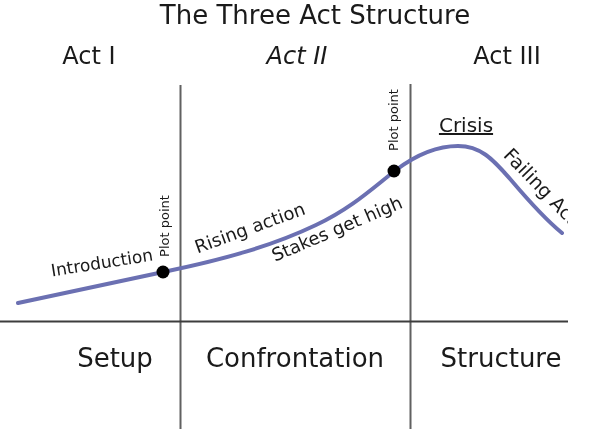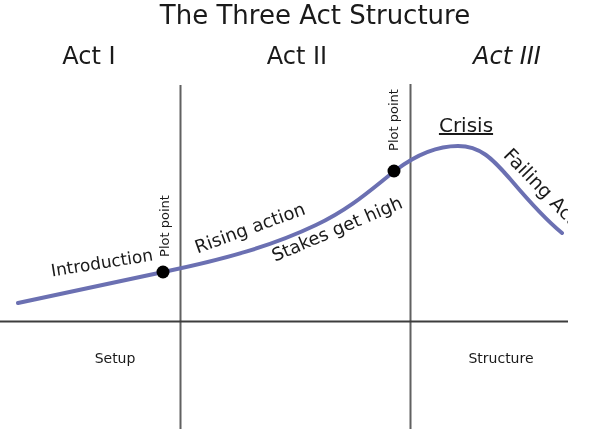--- a/index.html
+++ b/index.html
@@ -23,21 +23,21 @@
   }
   .t {
     position: absolute;
     white-space: nowrap;
     transform: translate(-50%, -50%);
     line-height: 1;
     color: #1a1a1a;
   }
   .title   { font-size: 26px; }
   .act     { font-size: 24px; text-align: right; }
-  .phase   { font-size: 14px; }
+  .phase   { font-size: 26px; }
   .crisis  { font-size: 20px; }
   .anno    { font-size: 18px; }
   .intro   { font-size: 17px; }
   .pp      { font-size: 13px; }
   .fail    { font-size: 19px; }
   .rot-n9  { transform: translate(-50%, -50%) rotate(-9deg); }
   .rot-n20 { transform: translate(-50%, -50%) rotate(-20deg); }
   .rot-n23 { transform: translate(-50%, -50%) rotate(-23deg); }
   .rot-n90 { transform: translate(-50%, -50%) rotate(-90deg); }
   .rot-p46 { transform: translate(-50%, -50%) rotate(46deg); }
@@ -58,33 +58,34 @@
              C 412 158, 434 146, 458 146
              C 480 146, 492 158, 511 180
              C 528 200, 546 220, 562 233" fill="none" stroke-width="4" stroke-linecap="round" stroke="#6b70b2"></path>
     <circle cx="163" cy="272" r="6.5" fill="#000000"></circle>
     <circle cx="394" cy="171" r="6.5" fill="#000000"></circle>
   </svg>
 
   <div class="t title" style="left:315px; top:15px;">The Three Act Structure</div>
 
   <div class="t act" style="left:89px; top:56px;">Act I</div>
-  <div class="t act" style="left:297px; top:56px;">Act II</div>
-  <div class="t act" style="left:507px; top:56px;font-style:italic;">Act III</div>
+  <div class="t act" style="left:297px; top:56px;font-style:italic;">Act II</div>
+  <div class="t act" style="left:507px; top:56px;">Act III</div>
 
   <div class="t intro rot-n9" style="left:102px; top:263px;">Introduction</div>
 
   <div class="t pp rot-n90" style="left:164px; top:226px;">Plot point</div>
 
   <div class="t anno rot-n20" style="left:250px; top:228px;">Rising action</div>
 
   <div class="t anno rot-n23" style="left:337px; top:229px;">Stakes get high</div>
 
   <div class="t pp rot-n90" style="left:393px; top:120px;">Plot point</div>
 
   <div class="t crisis" style="left:466px; top:125px;text-decoration:underline;">Crisis</div>
 
   <div class="t fail rot-p46" style="left:551px; top:197px;">Failing Action</div>
 
   <div class="t phase" style="left:115px; top:358px;">Setup</div>
+  <div class="t phase" style="left:295px; top:358px;">Confrontation</div>
   <div class="t phase" style="left:501px; top:358px;">Structure</div>
 
 </div>
 
 </body></html>

